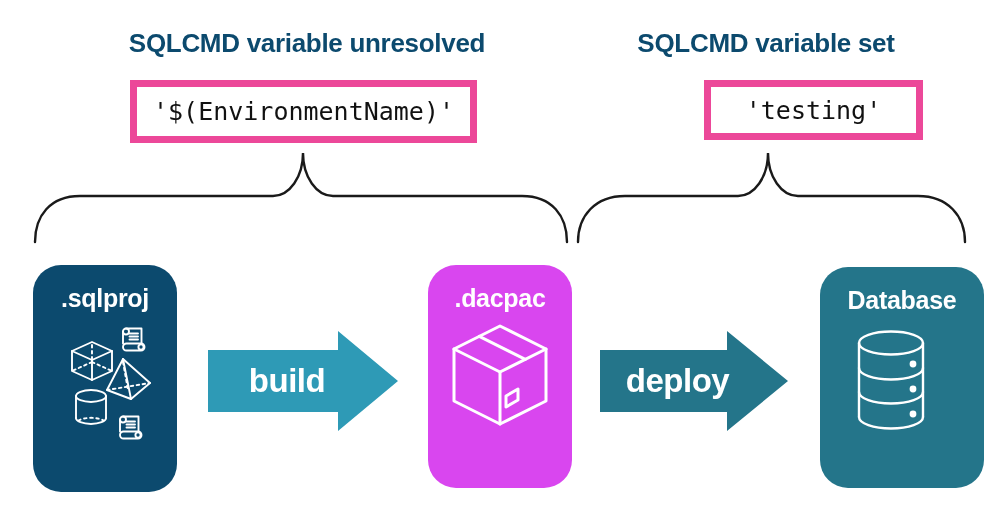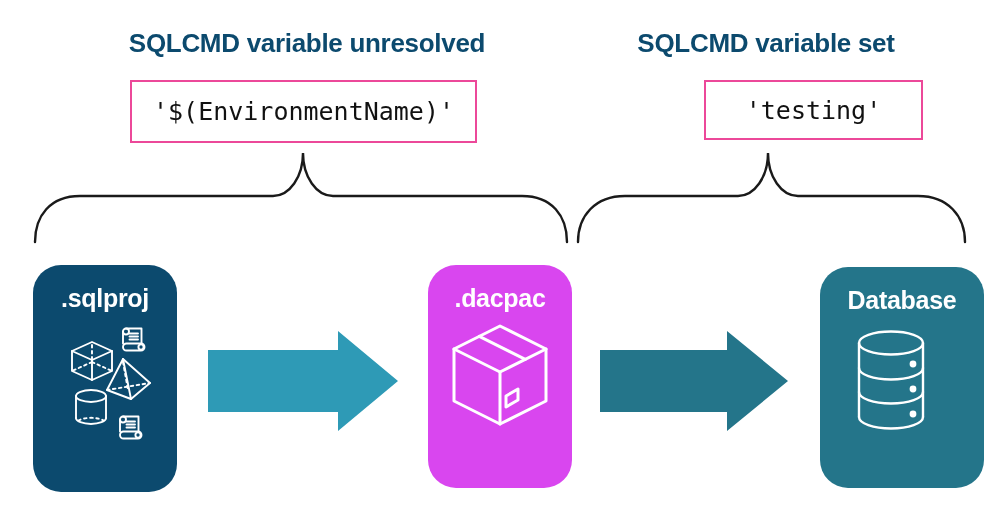--- a/index.html
+++ b/index.html
@@ -7,21 +7,21 @@
     position:relative;width:1000px;height:522px;background:#ffffff;overflow:hidden;
     font-family:"Liberation Sans",sans-serif;
   }
   .heading{
     position:absolute;top:28px;font-weight:bold;font-size:26px;color:#0c4a6e;
     text-align:center;letter-spacing:-0.3px;white-space:nowrap;
   }
   .heading-left{left:107px;width:400px;}
   .heading-right{left:566px;width:400px;}
   .codebox{
-    position:absolute;background:#ffffff;border:2px solid #ec4899;box-sizing:border-box;
+    position:absolute;background:#ffffff;border:7px solid #ec4899;box-sizing:border-box;
     display:flex;align-items:center;justify-content:center;
     font-family:"DejaVu Sans Mono",monospace;font-size:25px;color:#111111;white-space:pre;
   }
   .codebox-left{left:130px;top:80px;width:347px;height:63px;}
   .codebox-right{left:704px;top:80px;width:219px;height:60px;}
   .braces{position:absolute;left:0;top:150px;width:1000px;height:100px;}
   .brace-path{fill:none;stroke:#1a1a1a;stroke-width:2.4;stroke-linecap:round;}
   .node{position:absolute;border-radius:28px;}
   .node-sqlproj{left:33px;top:265px;width:144px;height:227px;background:#0c4a6e;}
   .node-dacpac{left:428px;top:265px;width:144px;height:223px;background:#d946ef;}
@@ -111,35 +111,37 @@
       <path class="wire-thin" d="M6,7.5 L6,19.5"></path>
       <rect class="wire-thin" x="6" y="19.5" width="21.5" height="7" rx="3.5"></rect>
       <circle class="wire-thin" cx="24" cy="23" r="2.6"></circle>
       <path class="wire-thin" d="M12.5,9.5 L21,9.5 M12.5,12.5 L21,12.5 M12.5,15.5 L21,15.5"></path>
     </g>
   </svg>
 
   <svg class="arrow-svg arrow-build-svg" viewBox="0 0 200 106">
     <polygon class="arrow-build-shape" points="3,22 133,22 133,3 193,53 133,103 133,84 3,84"></polygon>
   </svg>
+  <div class="arrow-label arrow-label-build">build</div>
 
   <div class="node node-dacpac">
     <div class="node-label">.dacpac</div>
   </div>
   <svg class="icon-svg" style="left:448px;top:320px" width="104" height="110" viewBox="0 0 104 110">
     <polygon class="wire-thick" points="52,6 98,29 98,81 52,104 6,81 6,29"></polygon>
     <path class="wire-thick" d="M6,29 L52,52 L98,29"></path>
     <path class="wire-thick" d="M52,52 L52,104"></path>
     <path class="wire-thick" d="M31.3,16.4 L77.3,39.4"></path>
     <polygon class="wire-thick" points="58,76 70,69 70,80 58,87"></polygon>
   </svg>
 
   <svg class="arrow-svg arrow-deploy-svg" viewBox="0 0 200 106">
     <polygon class="arrow-deploy-shape" points="3,22 130,22 130,3 191,53 130,103 130,84 3,84"></polygon>
   </svg>
+  <div class="arrow-label arrow-label-deploy">deploy</div>
 
   <div class="node node-database">
     <div class="node-label">Database</div>
   </div>
   <svg class="icon-svg" style="left:852px;top:330px" width="78" height="100" viewBox="0 0 78 100">
     <ellipse class="wire" cx="39" cy="13" rx="32" ry="11.5"></ellipse>
     <path class="wire" d="M7,13 L7,87 M71,13 L71,87"></path>
     <path class="wire" d="M7,87 A32,11.5 0 0 0 71,87"></path>
     <path class="wire" d="M7,38 A32,11.5 0 0 0 71,38"></path>
     <path class="wire" d="M7,62 A32,11.5 0 0 0 71,62"></path>

